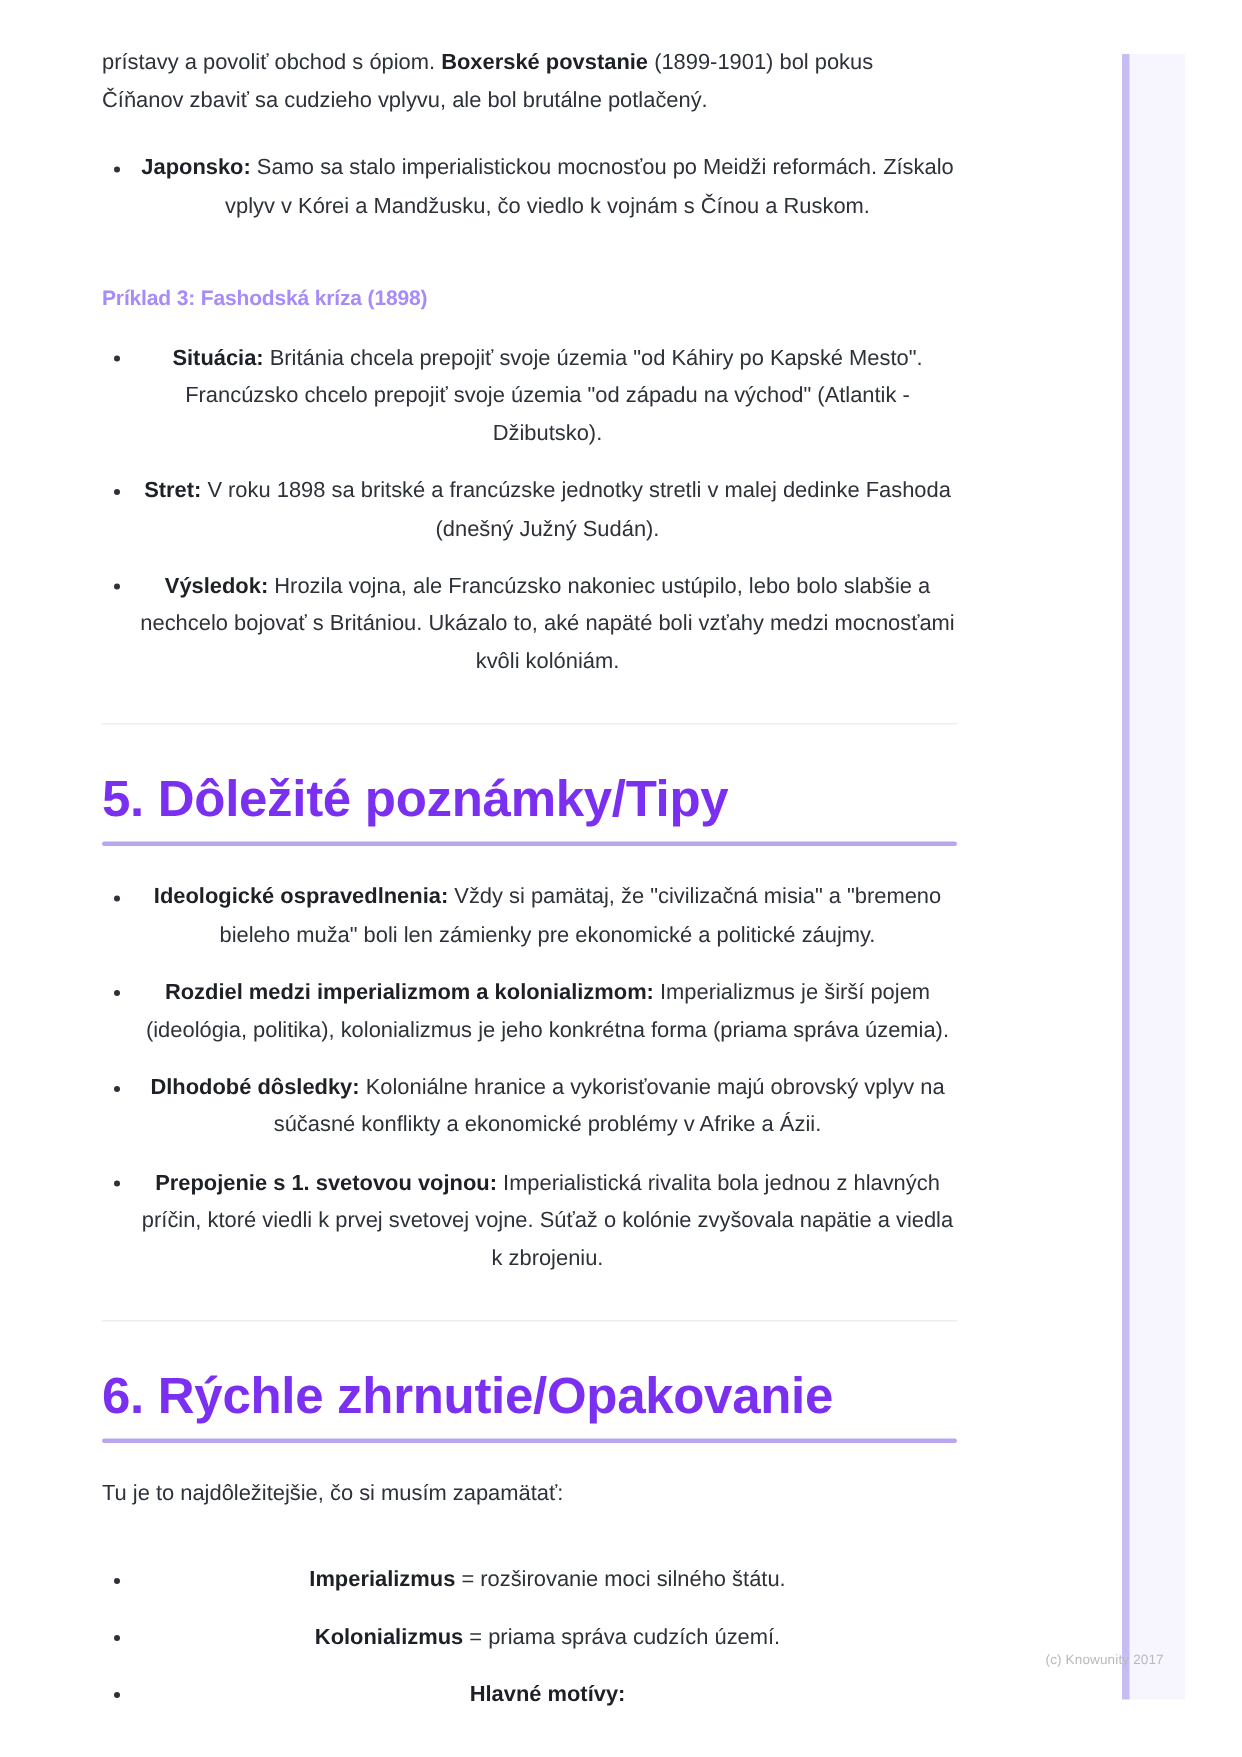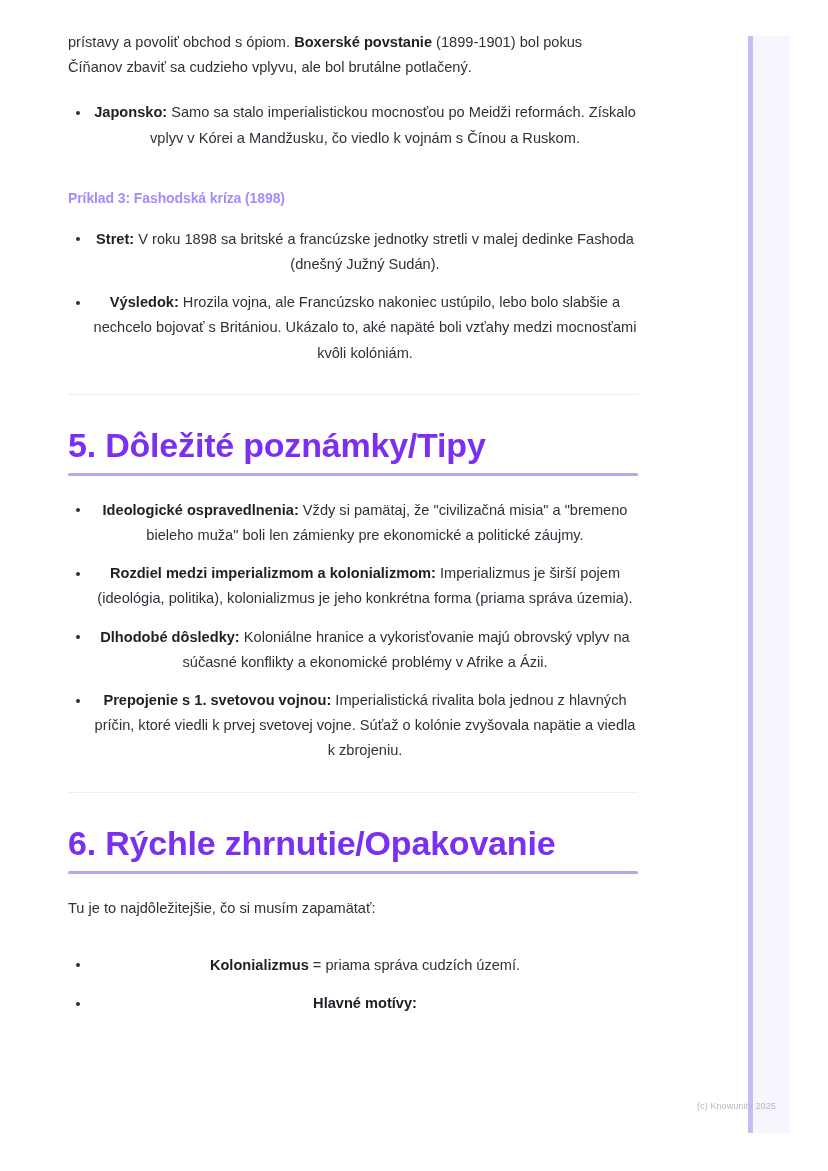--- a/index.html
+++ b/index.html
@@ -150,20 +150,21 @@
 
     <ul class="bullets">
       <li><span class="lead">Japonsko:</span><span> Samo sa stalo imperialistickou mocnosťou po Meidži reformách. Získalo vplyv v Kórei a Mandžusku, čo viedlo k vojnám s Čínou a Ruskom.</span></li>
     </ul>
 
     <div class="block-gap-lg"></div>
 
     <h3 class="example-title">Príklad 3: Fashodská kríza (1898)</h3>
 
     <ul class="bullets">
+      <li><span class="lead">Situácia:</span><span> Británia chcela prepojiť svoje územia "od Káhiry po Kapské Mesto". Francúzsko chcelo prepojiť svoje územia "od západu na východ" (Atlantik - Džibutsko).</span></li>
       <li><span class="lead">Stret:</span><span> V roku 1898 sa britské a francúzske jednotky stretli v malej dedinke Fashoda (dnešný Južný Sudán).</span></li>
       <li><span class="lead">Výsledok:</span><span> Hrozila vojna, ale Francúzsko nakoniec ustúpilo, lebo bolo slabšie a nechcelo bojovať s Britániou. Ukázalo to, aké napäté boli vzťahy medzi mocnosťami kvôli kolóniám.</span></li>
     </ul>
 
     <hr class="divider">
 
     <h2 class="section-title">5. Dôležité poznámky/Tipy</h2>
     <div class="title-underline"></div>
 
     <ul class="bullets">
@@ -176,20 +177,21 @@
     <hr class="divider">
 
     <h2 class="section-title">6. Rýchle zhrnutie/Opakovanie</h2>
     <div class="title-underline"></div>
 
     <p class="para">Tu je to najdôležitejšie, čo si musím zapamätať:</p>
 
     <div class="block-gap-md"></div>
 
     <ul class="bullets">
+      <li><span class="lead">Imperializmus</span><span> = rozširovanie moci silného štátu.</span></li>
       <li><span class="lead">Kolonializmus</span><span> = priama správa cudzích území.</span></li>
       <li><span class="lead">Hlavné motívy:</span><span></span></li>
     </ul>
 
   </div>
 </div>
 
-<div id="watermark">(c) Knowunity 2025</div>
+<div id="watermark">(c) Knowunity 2017</div>
 
 </body></html>

